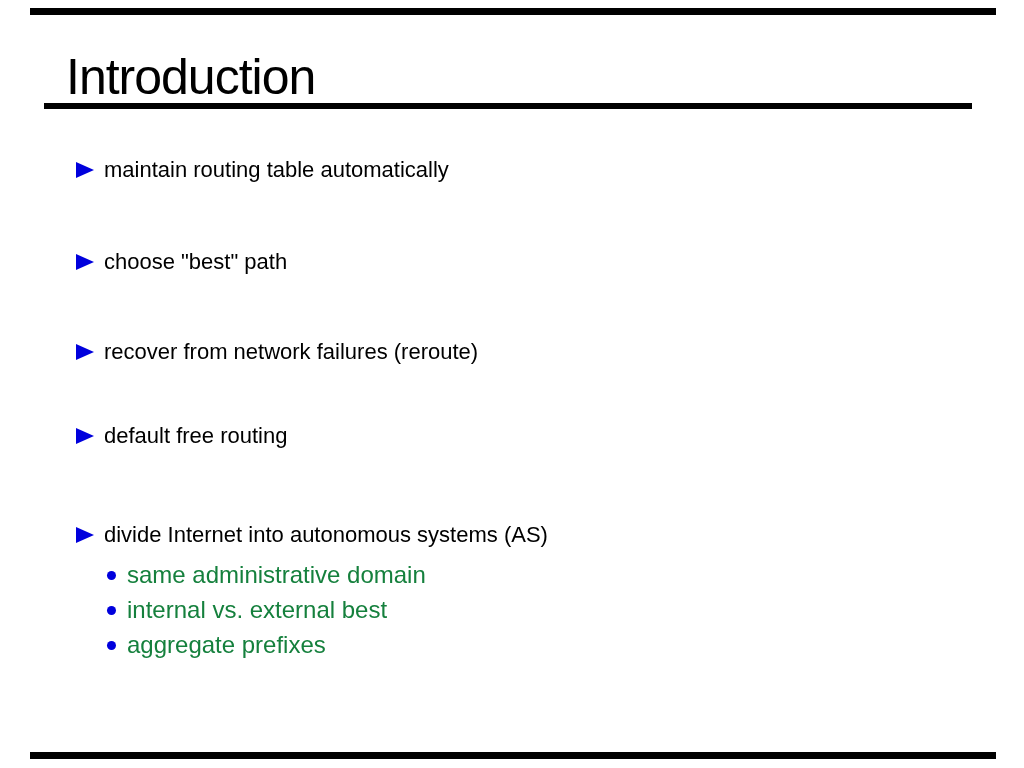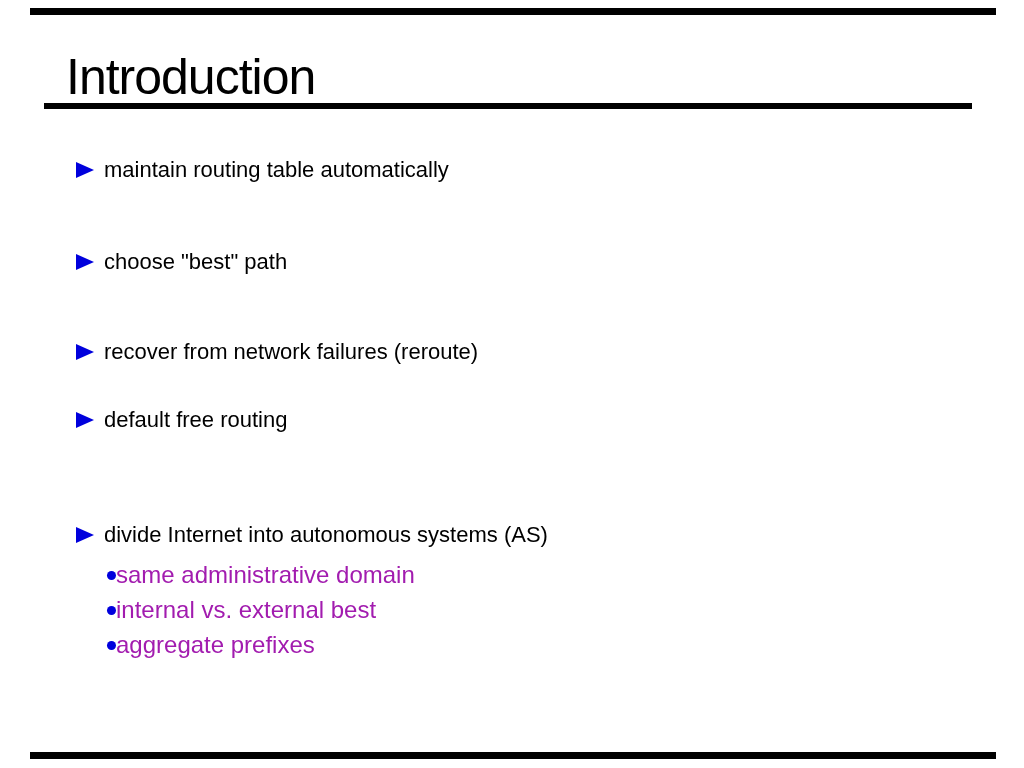--- a/index.html
+++ b/index.html
@@ -65,42 +65,43 @@
   }
   .bullet-row .bullet-text {
     margin-left: 10px;
     font-size: 22px;
     line-height: 40px;
     color: #000000;
   }
   .b1 { top: 150px; }
   .b2 { top: 242px; }
   .b3 { top: 332px; }
-  .b4 { top: 400px; align-items: center; }
+  .b4 { top: 416px; align-items: center; }
   .b5 { top: 515px; }
 
   .sub-row {
     position: absolute;
     left: 107px;
     height: 34px;
     display: flex;
     align-items: center;
     white-space: nowrap;
   }
   .sub-row .dot {
     width: 9px;
     height: 9px;
     border-radius: 50%;
     background: #0000dd;
     flex: 0 0 auto;
   }
   .sub-row .sub-text {
+    margin-left: 11px;
     font-size: 24px;
     line-height: 34px;
-    color: #a21caf;
+    color: #15803d;
   }
   .s1 { top: 558px; }
   .s2 { top: 593px; }
   .s3 { top: 628px; }
 </style>
 </head>
 <body>
 
 <div class="slide">
 

